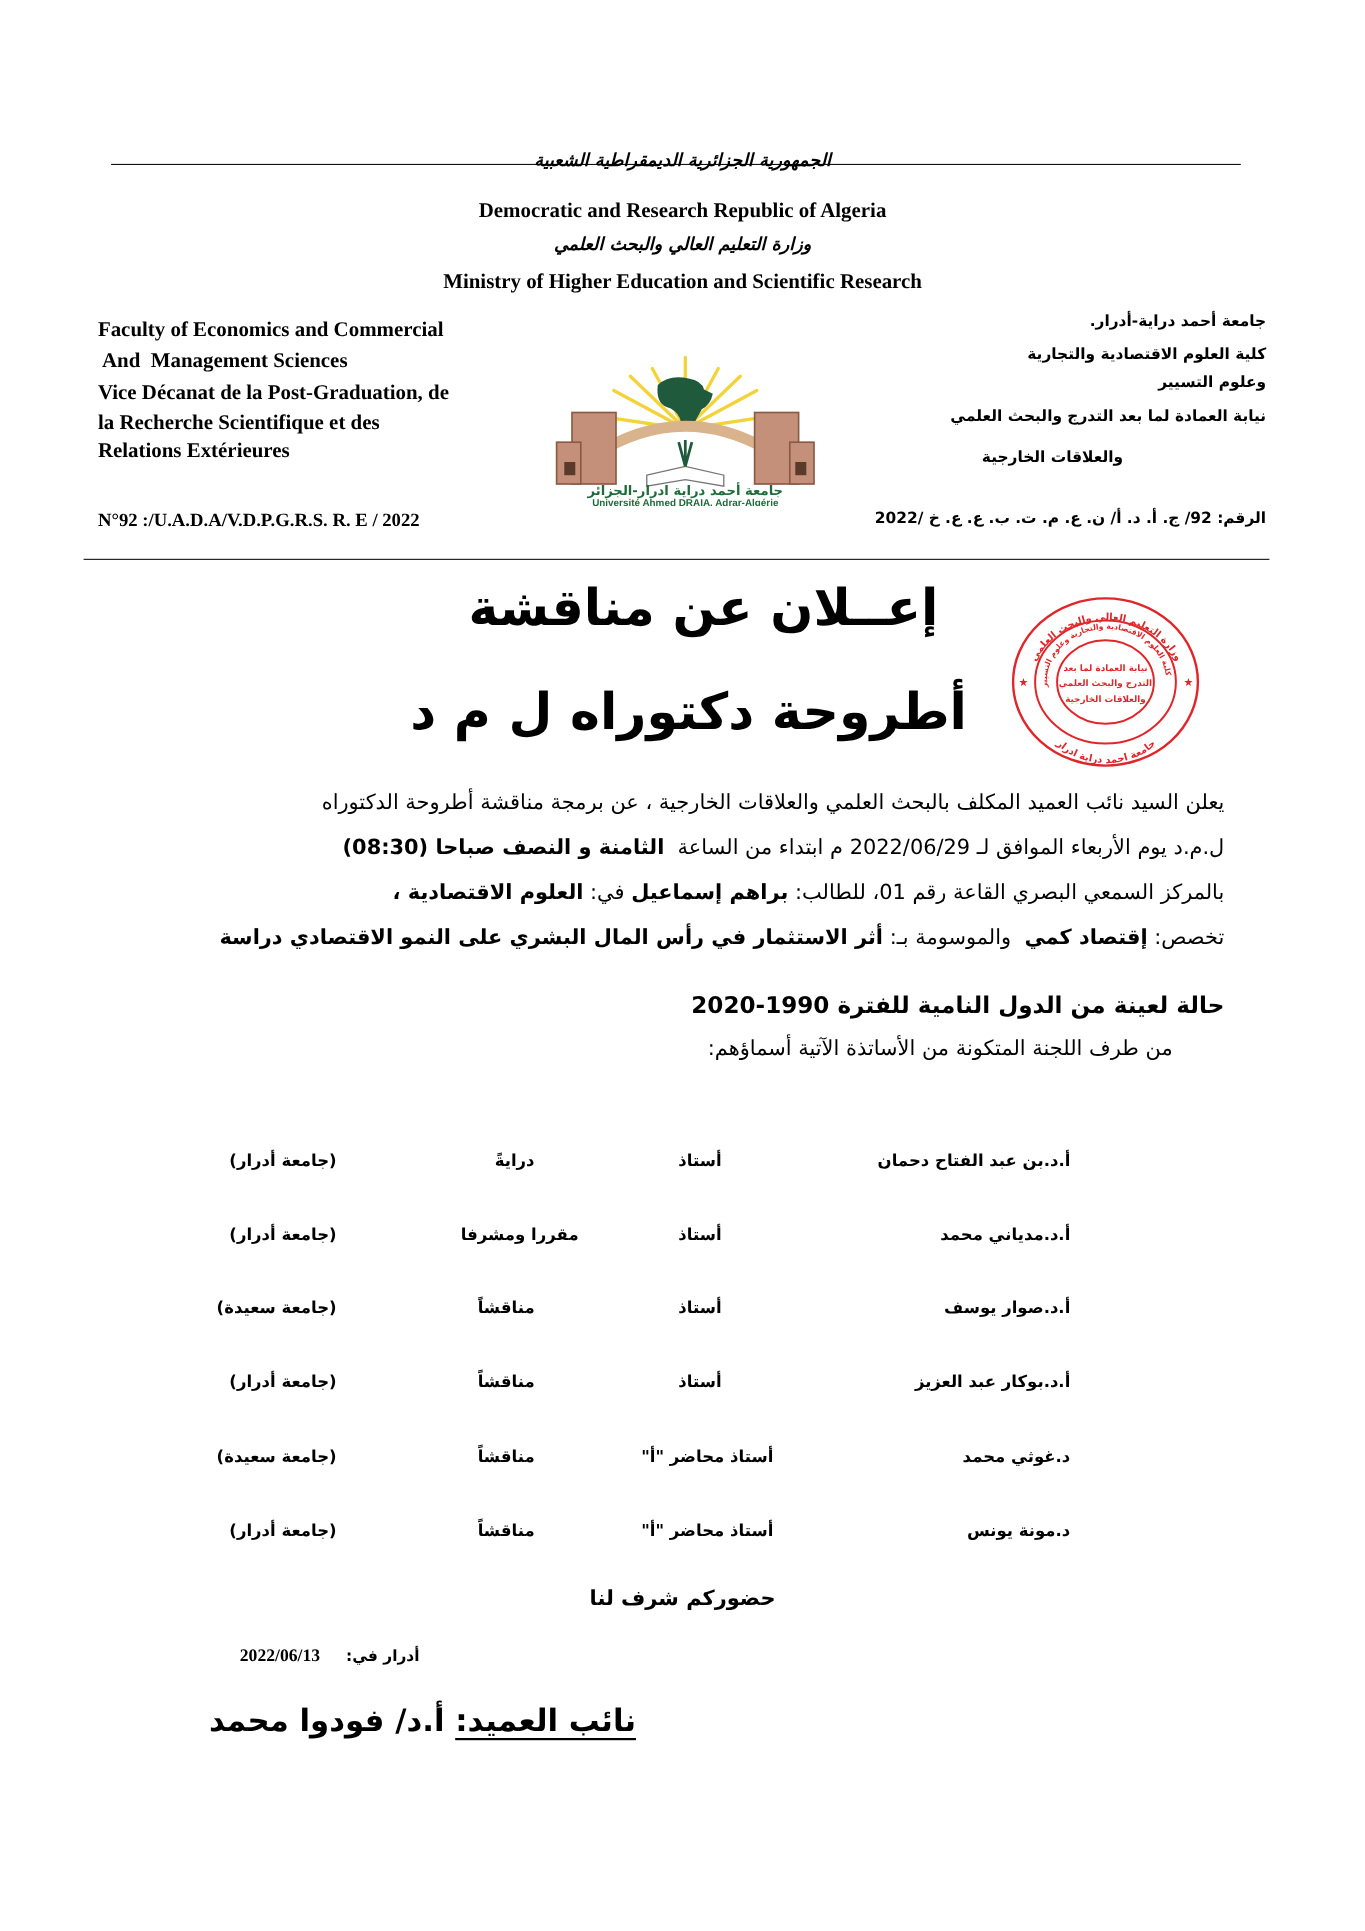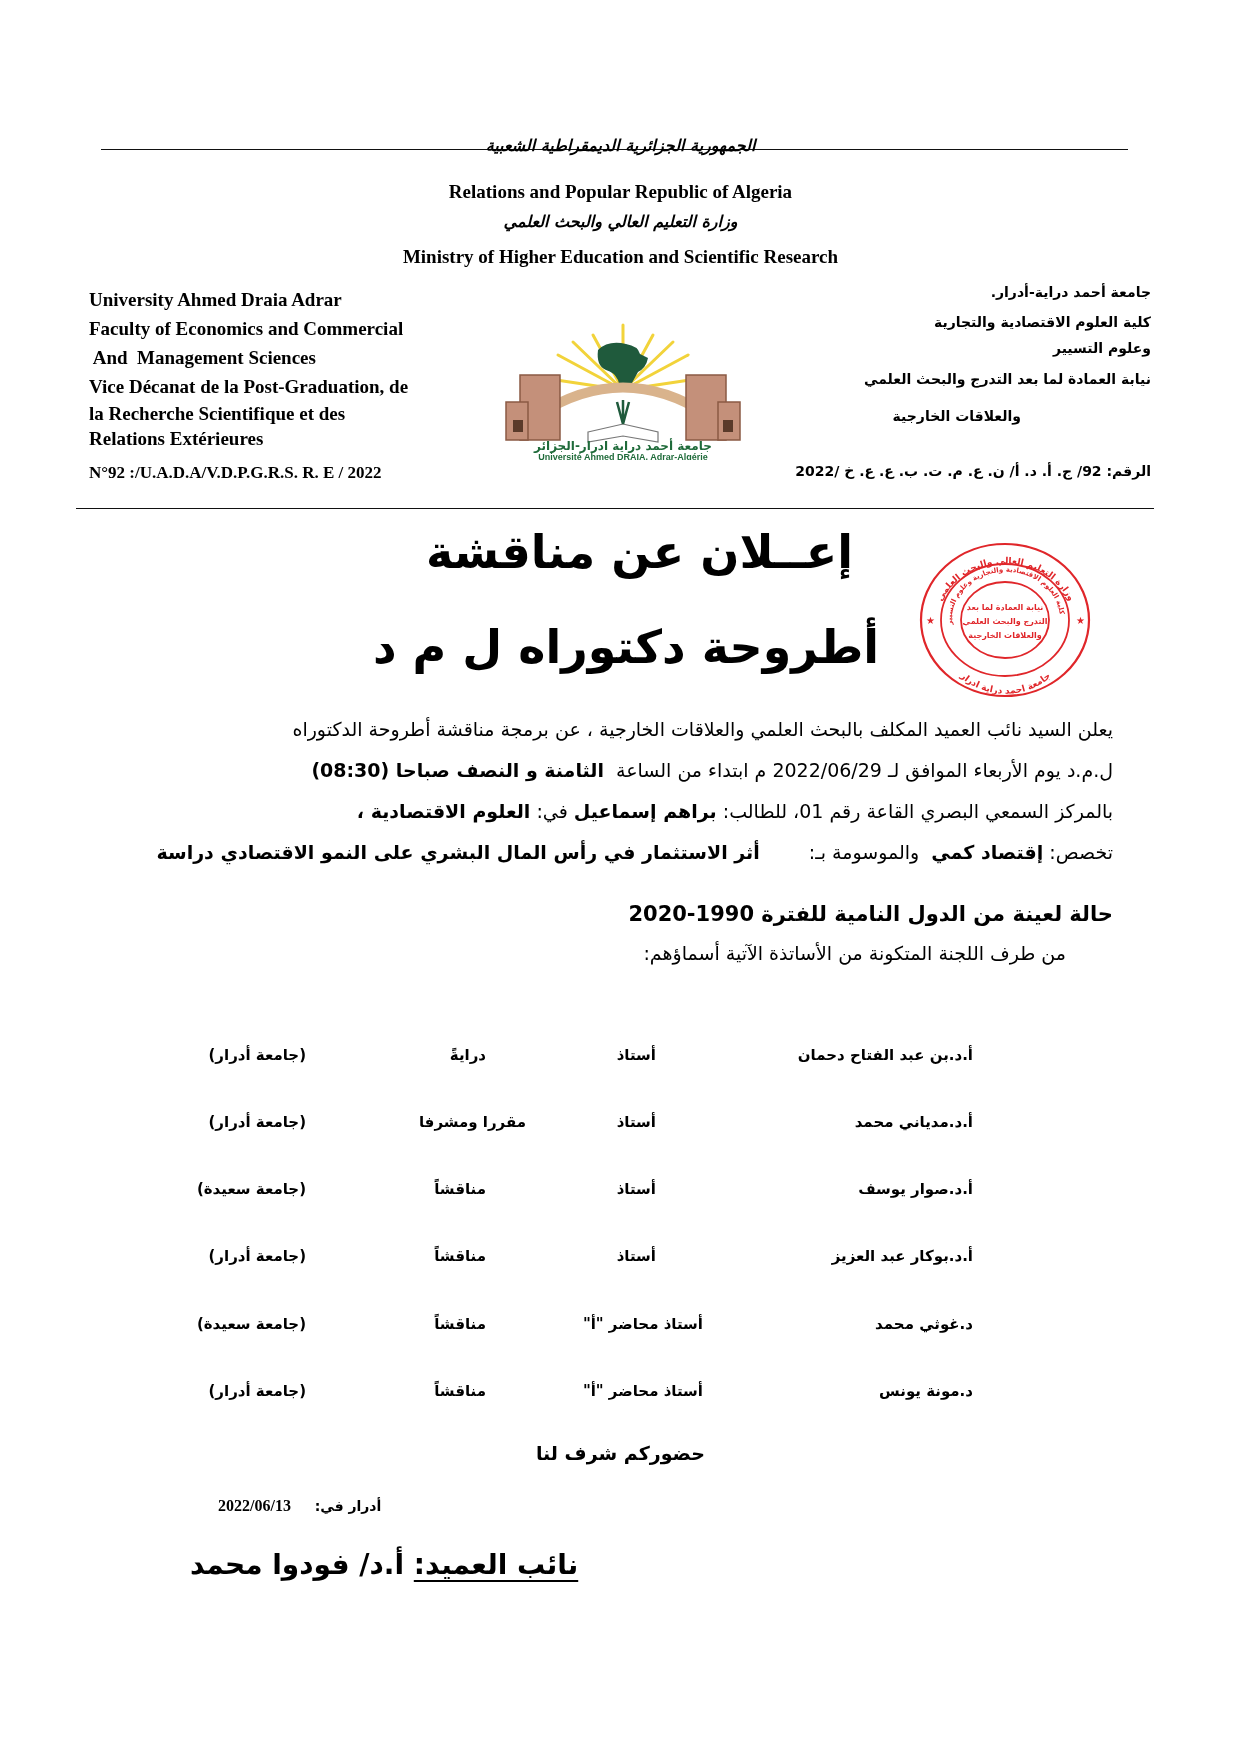--- a/index.html
+++ b/index.html
@@ -50,26 +50,25 @@
   .place-date { left: 198px; top: 1497px; direction: rtl; font-family: "DejaVu Sans", sans-serif; font-weight: bold; font-size: 14px; white-space: nowrap; }
   .signature { left: 190px; top: 1548px; direction: rtl; font-family: "DejaVu Sans", sans-serif; font-weight: bold; font-size: 28px; white-space: nowrap; }
   .signature .ul { text-decoration: underline; text-underline-offset: 6px; }
 </style>
 </head>
 <body>
 
 <div class="hr" style="left:101px; top:149px; width:1027px;"></div>
 
 <div class="abs hdr-ar" style="top:136px;">الجمهورية الجزائرية الديمقراطية الشعبية</div>
-<div class="abs hdr-en" style="top:181px;">Relations and Popular Republic of Algeria</div>
+<div class="abs hdr-en" style="top:181px;">Democratic and Research Republic of Algeria</div>
 <div class="abs hdr-ar" style="top:212px;">وزارة التعليم العالي والبحث العلمي</div>
 <div class="abs hdr-en" style="top:246px;">Ministry of Higher Education and Scientific Research</div>
 
 <div class="abs left-block">
-  <div>University Ahmed Draia Adrar</div>
   <div>Faculty of Economics and Commercial</div>
   <div style="white-space:pre;"> And  Management Sciences</div>
   <div>Vice Décanat de la Post-Graduation, de</div>
   <div class="tight">la Recherche Scientifique et des</div>
   <div class="tight">Relations Extérieures</div>
 </div>
 <div class="abs ref-left">N°92 :/U.A.D.A/V.D.P.G.R.S. R. E / 2022</div>
 
 <div class="abs right-block">
   <div style="top:0px;">جامعة أحمد دراية-أدرار.</div>
@@ -154,21 +153,21 @@
 
 <div class="abs para" style="top:759px;">
   <span style="white-space:pre;">ل.م.د يوم الأربعاء الموافق لـ 2022/06/29 م ابتداء من الساعة  </span><b>الثامنة و النصف صباحا  (08:30)</b>
 </div>
 
 <div class="abs para" style="top:800px;">
   <span style="white-space:pre;">بالمركز السمعي البصري القاعة رقم 01، للطالب: </span><b>براهم إسماعيل</b><span style="white-space:pre;"> في: </span><b>العلوم الاقتصادية ،</b>
 </div>
 
 <div class="abs para" style="top:841px;">
-  <span style="white-space:pre;">تخصص: </span><b>إقتصاد كمي</b><span style="white-space:pre;padding-left:43px;">  والموسومة بـ: </span><b>أثر الاستثمار في رأس المال البشري على النمو الاقتصادي دراسة</b>
+  <span style="white-space:pre;">تخصص: </span><b>إقتصاد كمي</b><span style="white-space:pre;">  والموسومة بـ: </span><b>أثر الاستثمار في رأس المال البشري على النمو الاقتصادي دراسة</b>
 </div>
 
 <div class="abs para bold" style="top:902px; font-size:21px;">حالة لعينة من الدول النامية للفترة 1990-2020</div>
 
 <div class="abs para" style="top:942px; right:175px;">من طرف اللجنة المتكونة من الأساتذة الآتية أسماؤهم:</div>
 
 <div>
   <div class="row" style="top:1046px;">
     <span class="c-name">أ.د.بن عبد الفتاح دحمان</span>
     <span class="c-rank">أستاذ</span>

